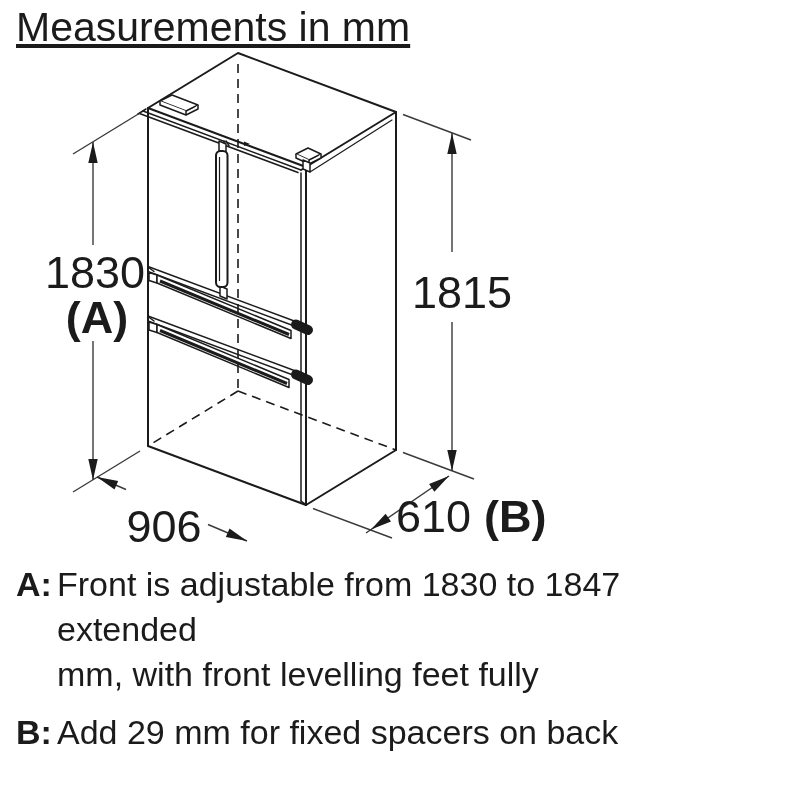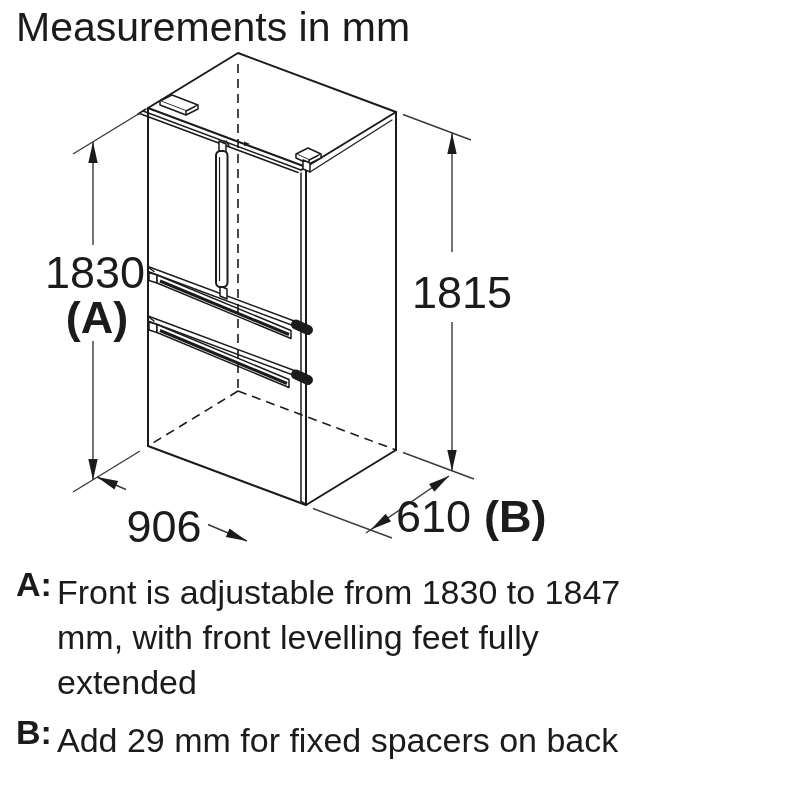--- a/index.html
+++ b/index.html
@@ -3,32 +3,33 @@
 <meta charset="utf-8">
 <style>
   html,body{margin:0;padding:0;background:#ffffff;}
   .page{
     position:relative;width:800px;height:800px;background:#ffffff;
     font-family:"Liberation Sans", sans-serif;color:#1b1b1b;overflow:hidden;
   }
   .title{
     position:absolute;left:16px;top:4px;font-size:41px;letter-spacing:0px;
     color:#1b1b1b;
+    text-decoration:underline;
   }
   svg text{
     font-family:"Liberation Sans", sans-serif;fill:#1b1b1b;
   }
   .dimlabel{font-size:45px;}
   .bold{font-weight:bold;}
   .note{
     position:absolute;left:16px;display:flex;align-items:flex-start;
     font-size:34px;line-height:45px;color:#1b1b1b;
   }
   .note .prefix{font-weight:bold;width:41px;flex:0 0 auto;}
-  .note .body{flex:0 0 auto;margin-top:8px;}
+  .note .body{flex:0 0 auto;}
   .note-a{top:562px;}
   .note-b{top:710px;}
 </style>
 </head>
 <body>
 
 <div class="page">
 
   <div class="title">Measurements in mm</div>
 
@@ -154,22 +155,22 @@
       <polygon points="371,529.5 391,521.5 385.6,513.7" fill="#1b1b1b"></polygon>
       <polygon points="449,476 434.4,491.8 429.1,484" fill="#1b1b1b"></polygon>
       <text class="dimlabel" x="396" y="532"><tspan>610</tspan><tspan class="bold" dx="13" font-weight="bold">(B)</tspan></text>
     </g>
   </svg>
 
   <div class="note note-a">
     <span class="prefix">A:</span>
     <div class="body">
       <div>Front is adjustable from 1830 to 1847</div>
+      <div>extended</div>
       <div>mm, with front levelling feet fully</div>
-      <div>extended</div>
     </div>
   </div>
 
   <div class="note note-b">
     <span class="prefix">B:</span>
     <div class="body">Add 29 mm for fixed spacers on back</div>
   </div>
 
 </div>
 

